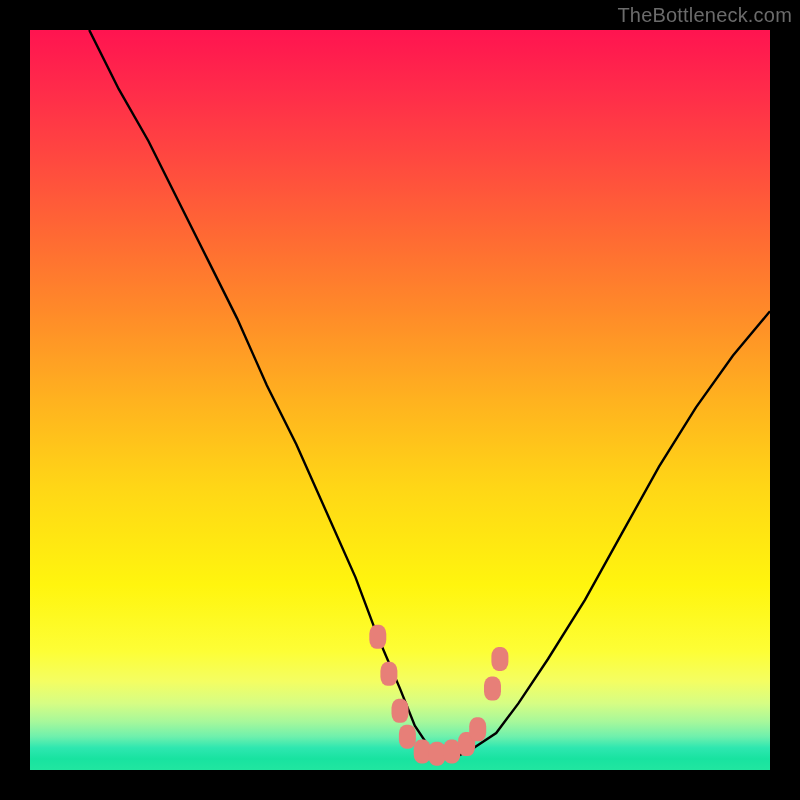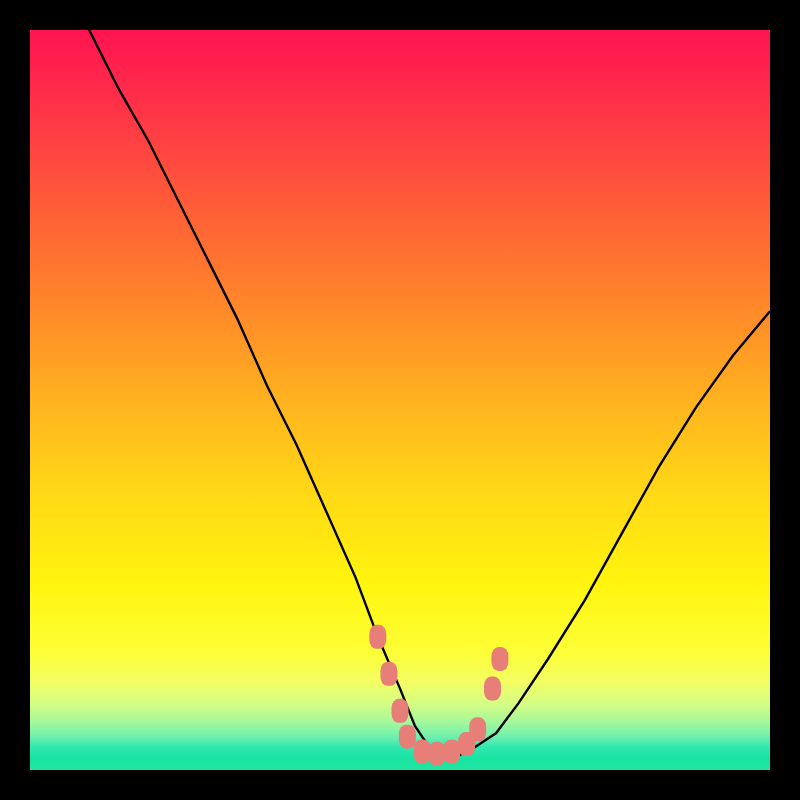--- a/index.html
+++ b/index.html
@@ -61,20 +61,21 @@
     top: 0;
     left: 0;
     width: 740px;
     height: 740px;
   }
 </style>
 </head>
 <body>
 
 <div class="frame">
+  <div class="watermark">TheBottleneck.com</div>
 
   <div class="plot">
     <svg class="curve" viewBox="0 0 740 740" preserveAspectRatio="none">
 
       <path id="curve-path" fill="none" stroke="#000" stroke-width="2.4" d="M59.2 0.0 L88.8 59.2 L118.4 111.0 L148.0 170.2 L177.6 229.4 L207.2 288.6 L236.8 355.2 L266.4 414.4 L296.0 481.0 L325.6 547.6 L347.8 606.8 L370.0 658.6 L384.8 695.6 L399.6 717.8 L414.4 725.2 L429.2 725.2 L444.0 717.8 L466.2 703.0 L488.4 673.4 L518.0 629.0 L555.0 569.8 L592.0 503.2 L629.0 436.6 L666.0 377.4 L703.0 325.6 L740.0 281.2"></path>
 
       <g id="marker-group">
           <rect x="339.3" y="594.8" width="17" height="24" rx="7" ry="9" fill="#e77f78"></rect>
           <rect x="350.4" y="631.8" width="17" height="24" rx="7" ry="9" fill="#e77f78"></rect>
           <rect x="361.5" y="668.8" width="17" height="24" rx="7" ry="9" fill="#e77f78"></rect>

